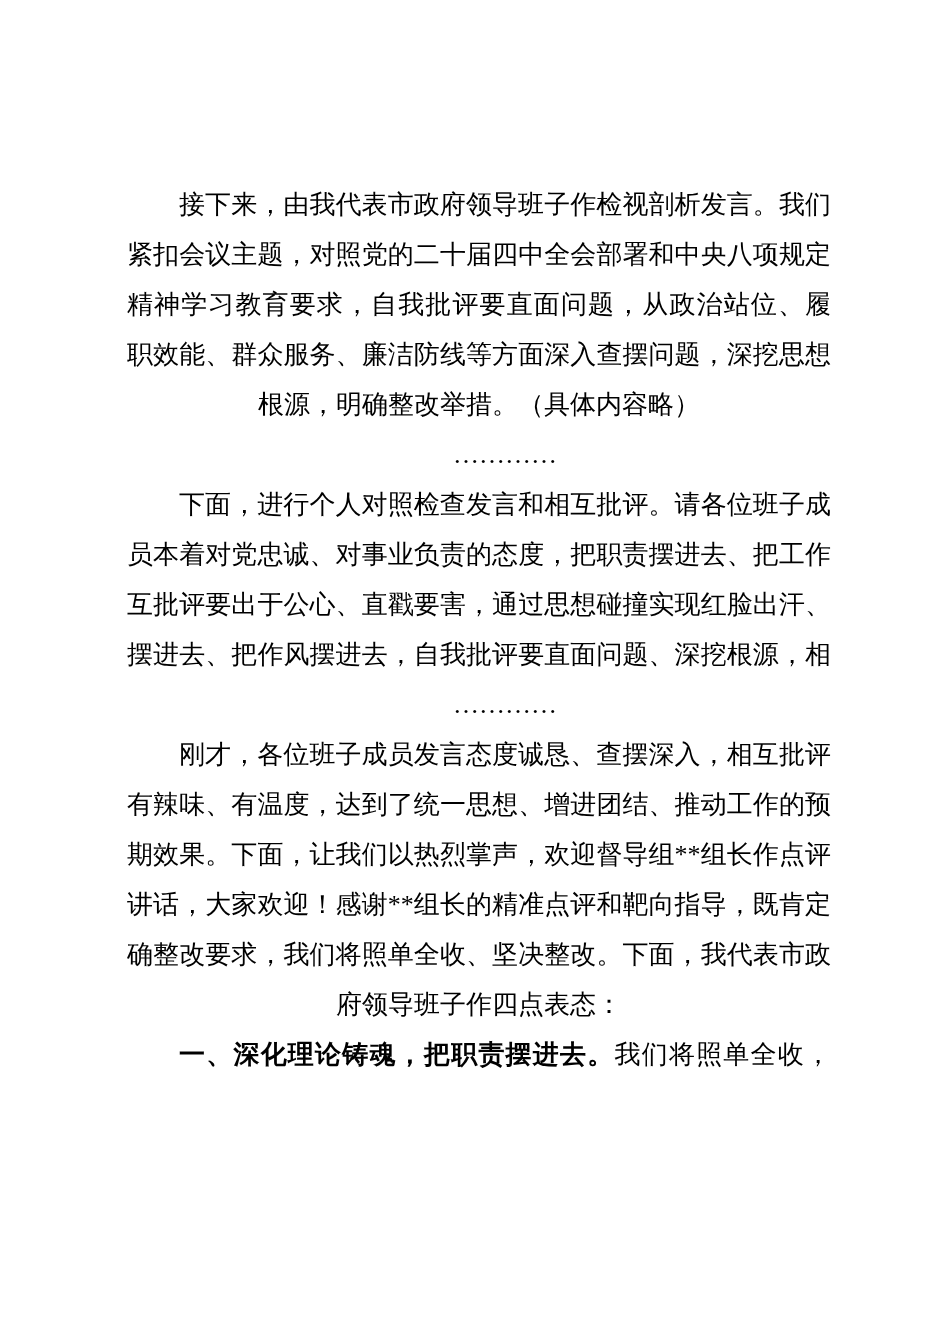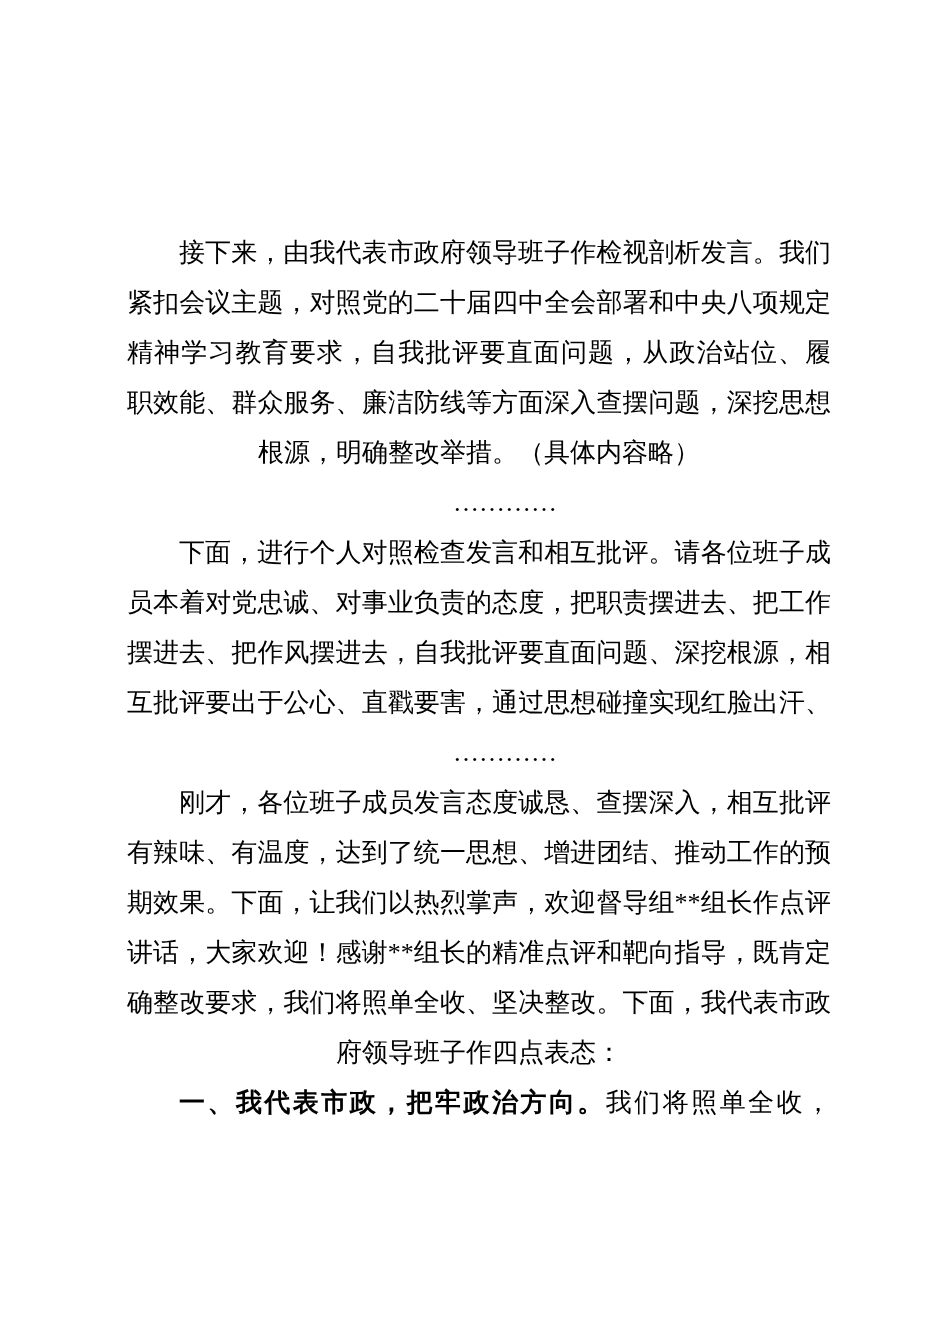--- a/index.html
+++ b/index.html
@@ -12,21 +12,20 @@
     width: 950px;
     height: 1344px;
     background: #ffffff;
     overflow: hidden;
   }
   .doc-page {
     position: absolute;
     inset: 0;
     background: #ffffff;
     color: #000000;
-    margin-top: 48px;
   }
   .doc-content {
     position: absolute;
     left: 127px;
     top: 180px;
     width: 704px;
     font-family: "Liberation Serif", serif;
     font-size: 26px;
     color: #000000;
   }
@@ -63,32 +62,32 @@
           <div class="line justify"><span>精神学习教育要求，自我批评要直面问题，从政治站位、履</span></div>
           <div class="line justify"><span>职效能、群众服务、廉洁防线等方面深入查摆问题，深挖思想</span></div>
           <div class="line"><span>根源，明确整改举措。（具体内容略）</span></div>
         </div>
         <div class="paragraph">
           <div class="line indent"><span>…………</span></div>
         </div>
         <div class="paragraph">
           <div class="line justify indent"><span>下面，进行个人对照检查发言和相互批评。请各位班子成</span></div>
           <div class="line justify"><span>员本着对党忠诚、对事业负责的态度，把职责摆进去、把工作</span></div>
+          <div class="line justify"><span>互批评要出于公心、直戳要害，通过思想碰撞实现红脸出汗、</span></div>
           <div class="line justify"><span>摆进去、把作风摆进去，自我批评要直面问题、深挖根源，相</span></div>
-          <div class="line justify"><span>互批评要出于公心、直戳要害，通过思想碰撞实现红脸出汗、</span></div>
         </div>
         <div class="paragraph">
           <div class="line indent"><span>…………</span></div>
         </div>
         <div class="paragraph">
           <div class="line justify indent"><span>刚才，各位班子成员发言态度诚恳、查摆深入，相互批评</span></div>
           <div class="line justify"><span>有辣味、有温度，达到了统一思想、增进团结、推动工作的预</span></div>
           <div class="line justify"><span>期效果。下面，让我们以热烈掌声，欢迎督导组**组长作点评</span></div>
           <div class="line justify"><span>讲话，大家欢迎！感谢**组长的精准点评和靶向指导，既肯定</span></div>
           <div class="line justify"><span>确整改要求，我们将照单全收、坚决整改。下面，我代表市政</span></div>
           <div class="line"><span>府领导班子作四点表态：</span></div>
         </div>
         <div class="paragraph">
-          <div class="line justify indent"><span class="bold">一、我代表市政，把牢政治方向。</span><span>我们将照单全收，</span></div>
+          <div class="line justify indent"><span class="bold">一、深化理论铸魂，把职责摆进去。</span><span>我们将照单全收，</span></div>
         </div>
       </div>
   </div>
 </div>
 
 </body></html>

